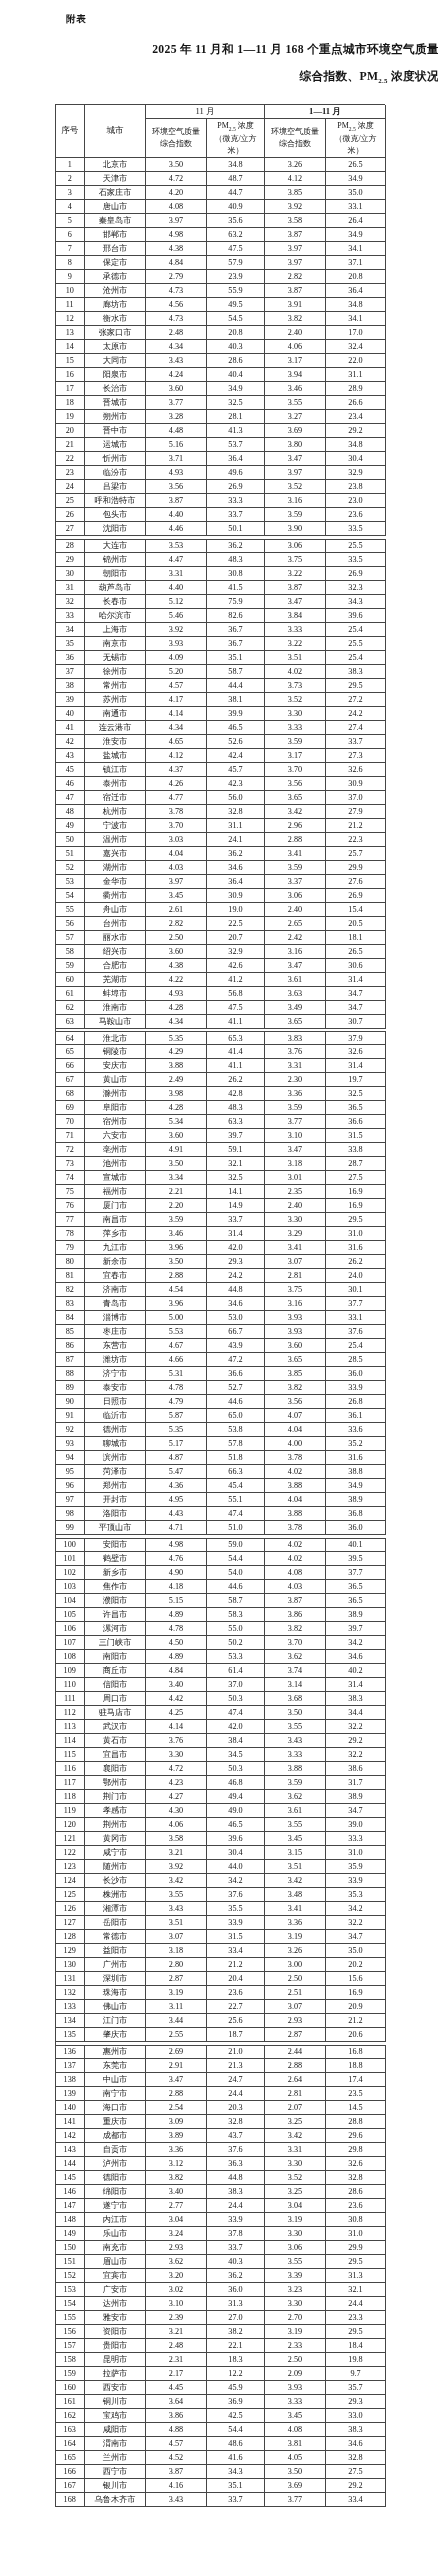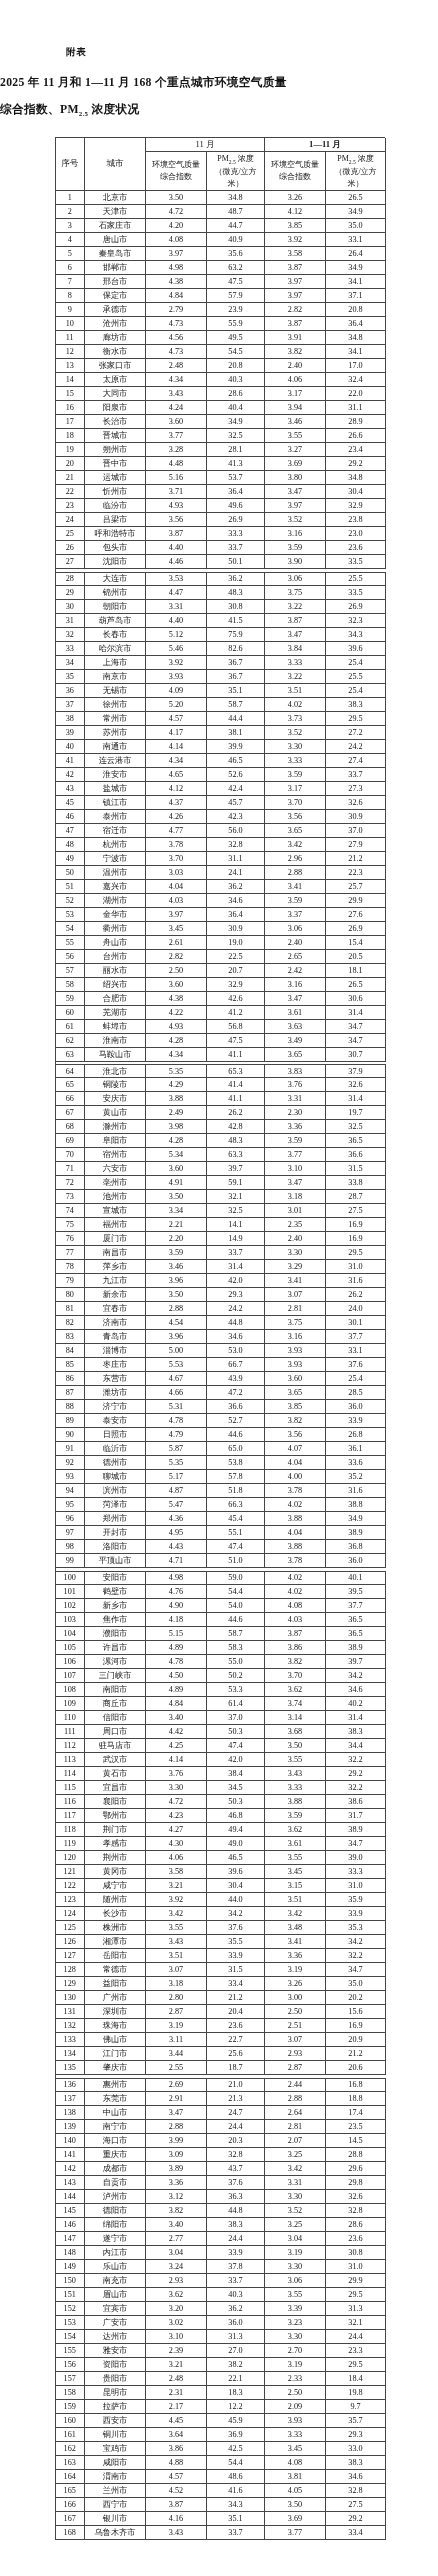--- a/index.html
+++ b/index.html
@@ -8,26 +8,26 @@
     --col1:29.5px; --col2:61px; --col3:61px; --col4:58px; --col5:61px; --col6:60px;
     --tblw:330px;
   }
   *{margin:0;padding:0;box-sizing:border-box;}
   html,body{background:#ffffff;}
   body{
     width:439px; min-height:2576px;
     font-family:"Liberation Serif","DejaVu Serif",serif;
     color:var(--ink);
   }
-  .doc{padding-top:46px;}
+  .doc{padding-top:13px;}
   .attach-label{
     margin-left:66px;
     font-size:9.6px; font-weight:bold; letter-spacing:0.7px;
   }
-  .title{ text-align:left; margin-top:9.6px; }
+  .title{ text-align:right; margin-top:9.6px; }
   .title-line{
     font-size:11.7px; font-weight:bold; line-height:27px; letter-spacing:0.3px;
   }
   .title-line sub{ font-size:6.9px; font-weight:bold; }
   .tbl{
     width:var(--tblw);
     margin:9.6px auto 0 auto;
     font-size:8.2px;
   }
   .thead{
@@ -1197,21 +1197,21 @@
     <div class="cell">139</div>
     <div class="cell">南宁市</div>
     <div class="cell">2.88</div>
     <div class="cell">24.4</div>
     <div class="cell">2.81</div>
     <div class="cell">23.5</div>
   </div>
         <div class="row">
     <div class="cell">140</div>
     <div class="cell">海口市</div>
-    <div class="cell">3.99</div>
+    <div class="cell">2.54</div>
     <div class="cell">20.3</div>
     <div class="cell">2.07</div>
     <div class="cell">14.5</div>
   </div>
         <div class="row">
     <div class="cell">141</div>
     <div class="cell">重庆市</div>
     <div class="cell">3.09</div>
     <div class="cell">32.8</div>
     <div class="cell">3.25</div>

